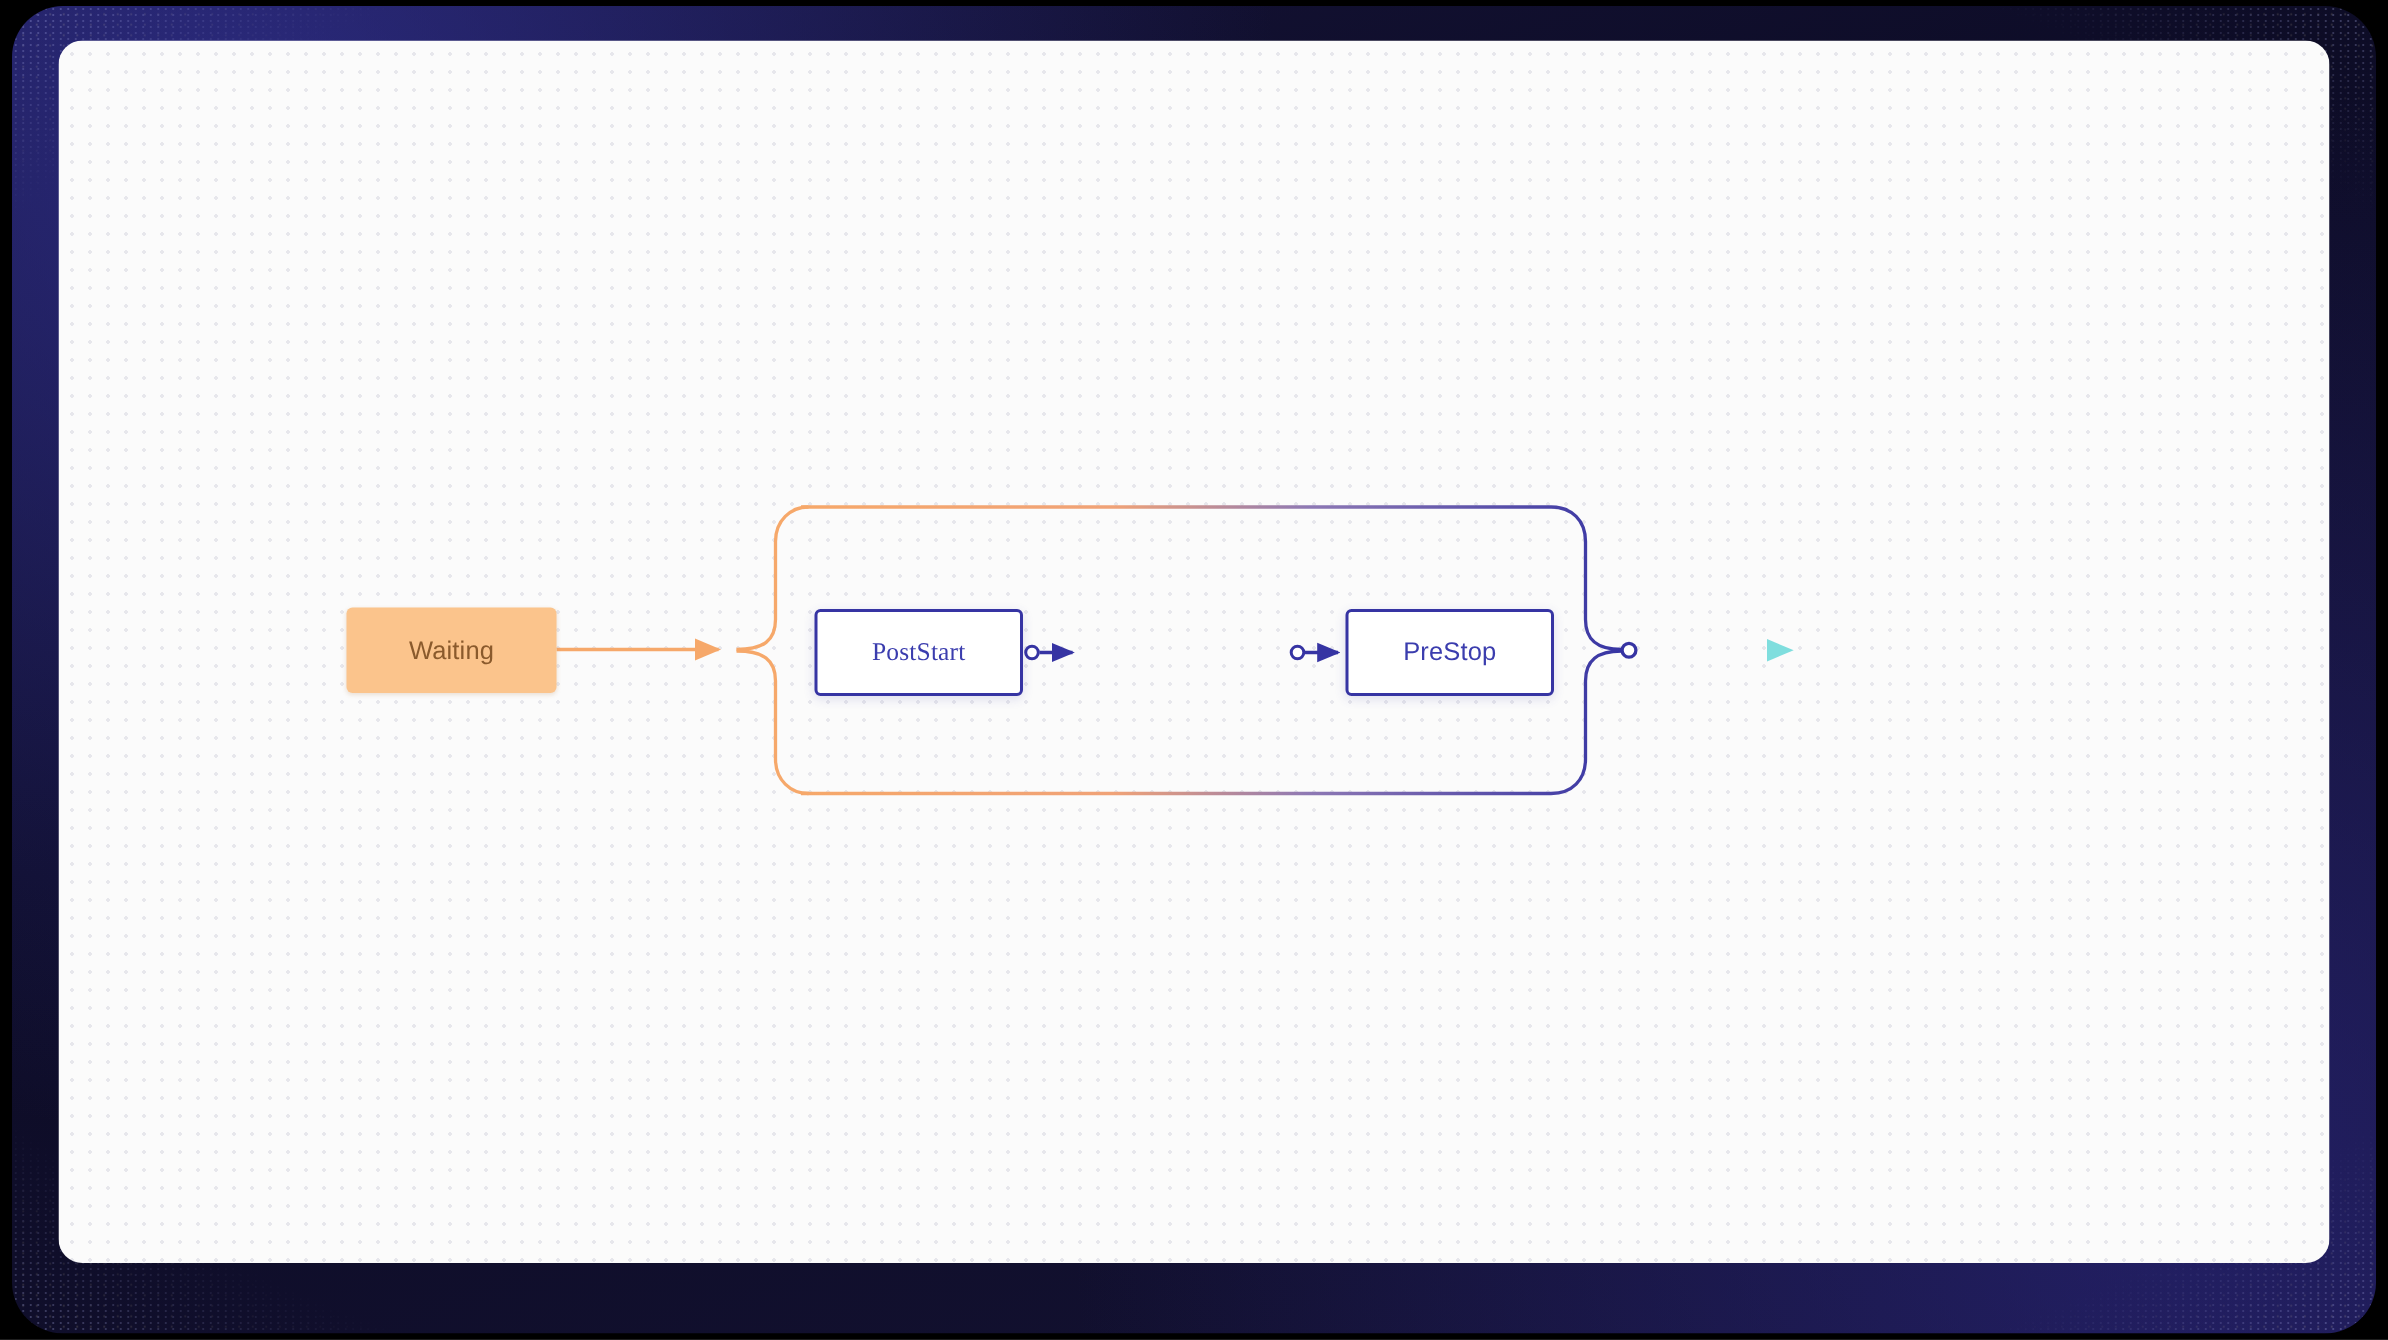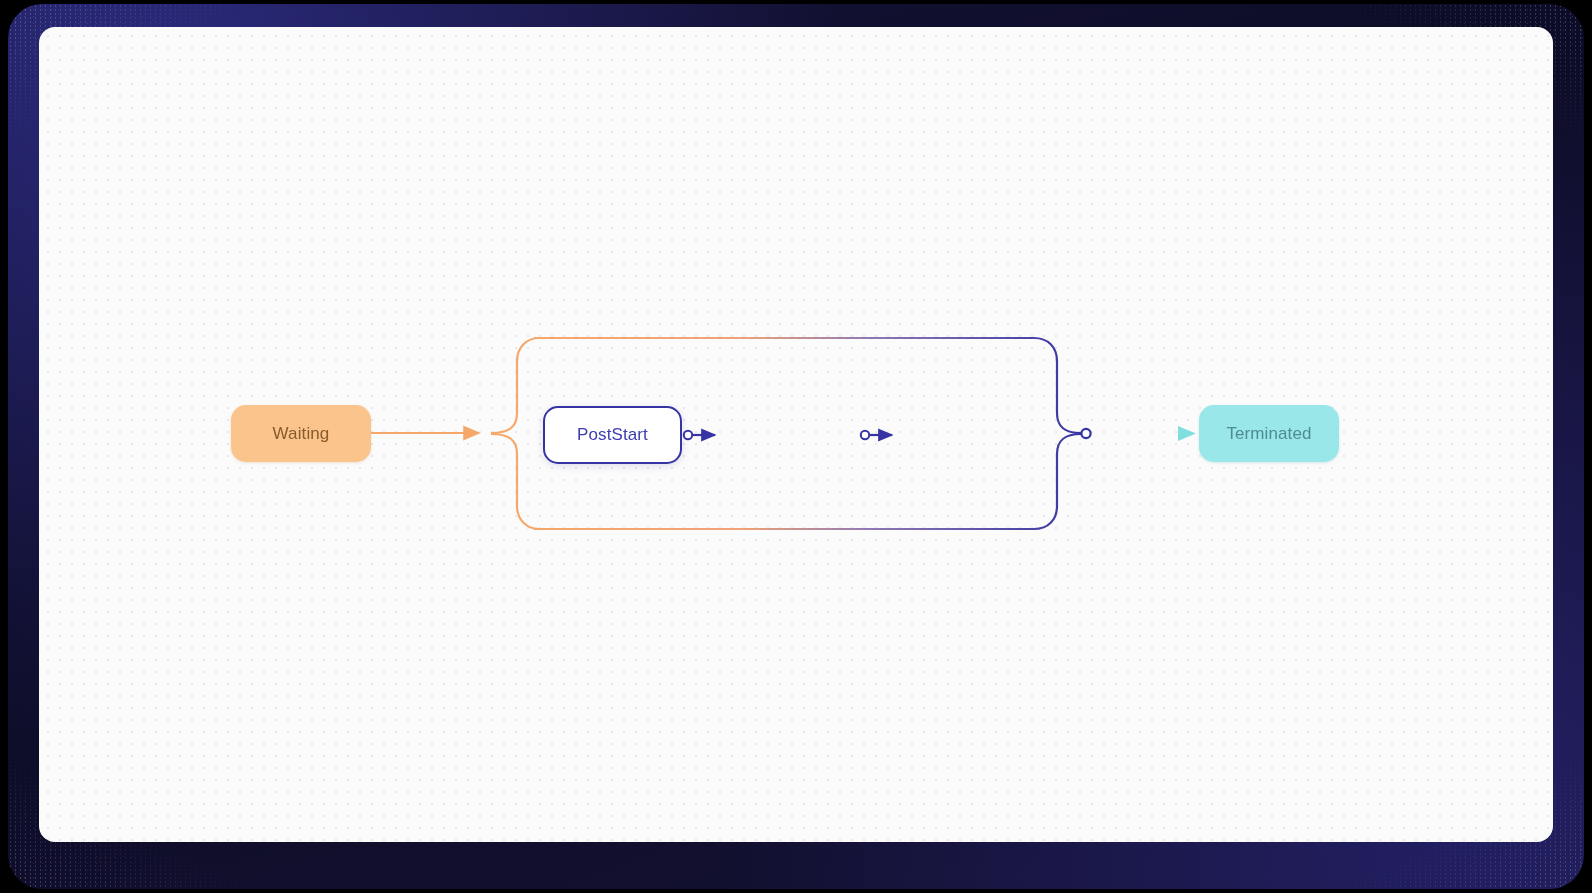--- a/index.html
+++ b/index.html
@@ -77,21 +77,21 @@
     height: 815px;
   }
 
   
   .node {
     position: absolute;
     display: flex;
     align-items: center;
     justify-content: center;
     box-sizing: border-box;
-    border-radius: 15px;
+    border-radius: 4px;
     font-size: 17px;
     letter-spacing: 0.1px;
     white-space: nowrap;
     user-select: none;
   }
   .node-waiting {
     background: #fbc48c;
     color: #8a5a2c;
     box-shadow: 0 1px 3px rgba(180,130,80,0.22);
   }
@@ -177,24 +177,24 @@
       <g>
         <path d="M 1054 406.5 L 1155 406.5" fill="none" stroke="url(#gradIndigoCyan)" stroke-width="2.4" marker-end="url(#arrowCyan)"></path>
         <circle cx="1047" cy="406.5" r="4.6" fill="#ffffff" stroke="#3634a3" stroke-width="2.2"></circle>
       </g>
     </svg>
 
     <div class="node node-waiting" style="left:192px; top:378px; width:140px; height:57px;">
       <span>Waiting</span>
     </div>
 
-    <div class="node node-outline" style="left:504px; top:379px; width:139px; height:58px;">
+    <div class="node node-outline" style="left:504px; top:379px; width:139px; height:58px;font-family:Liberation Serif, serif;">
       <span>PostStart</span>
     </div>
 
 
-
-    <div class="node node-terminated" style="left:1160px; top:378px; width:140px; height:57px;">
-      <span>Terminated</span>
+    <div class="node node-outline" style="left:858px; top:379px; width:139px; height:58px;">
+      <span>PreStop</span>
     </div>
+
 
   </div>
 </div>
 
 </body></html>

